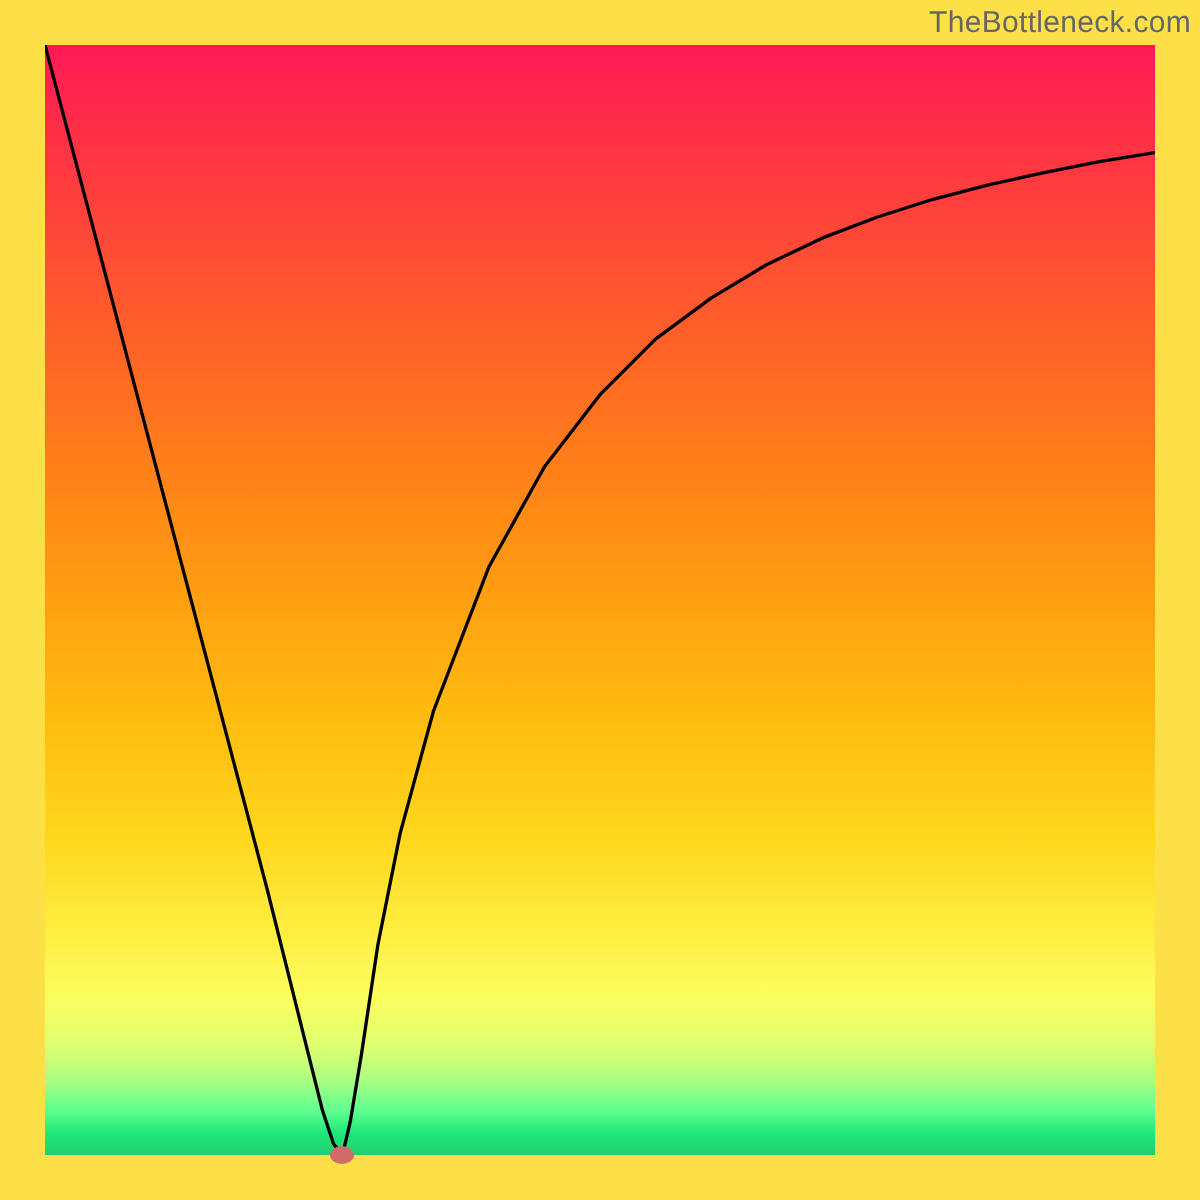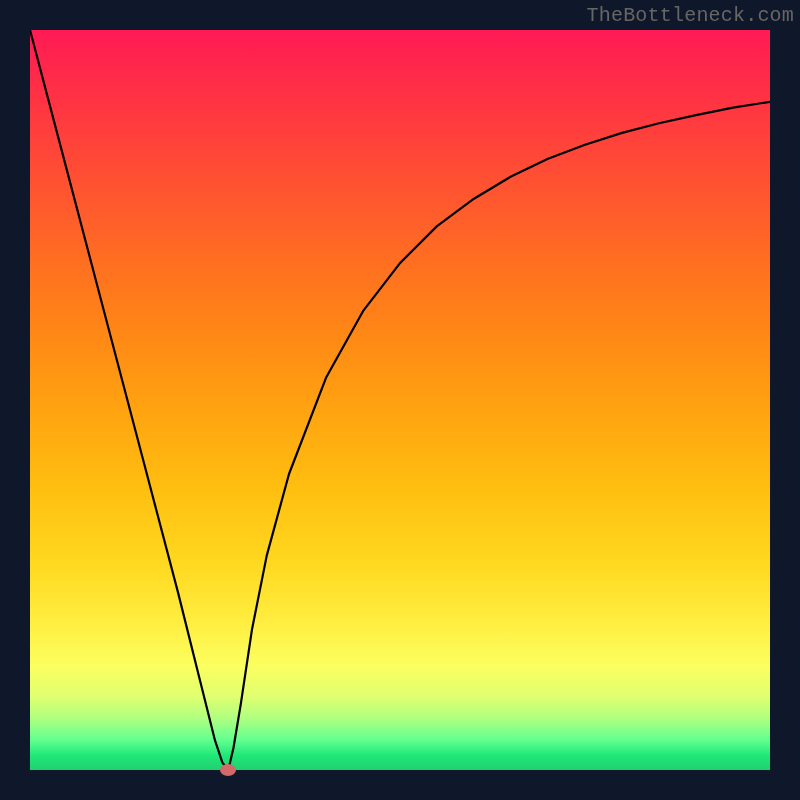--- a/index.html
+++ b/index.html
@@ -8,22 +8,21 @@
     width: 800px;
     height: 800px;
     background: #000;
     overflow: hidden;
     font-family: Arial, Helvetica, sans-serif;
   }
   .frame {
     position: relative;
     width: 800px;
     height: 800px;
-    background: #0f172a;
-    font-family: Liberation Mono, monospace;
+    background: #fde047;
   }
   .plot-area {
     position: absolute;
     left: 30px;
     top: 30px;
     width: 740px;
     height: 740px;
     background: linear-gradient(to bottom,
       #ff1a55 0%,
       #ff2a4a 6%,

